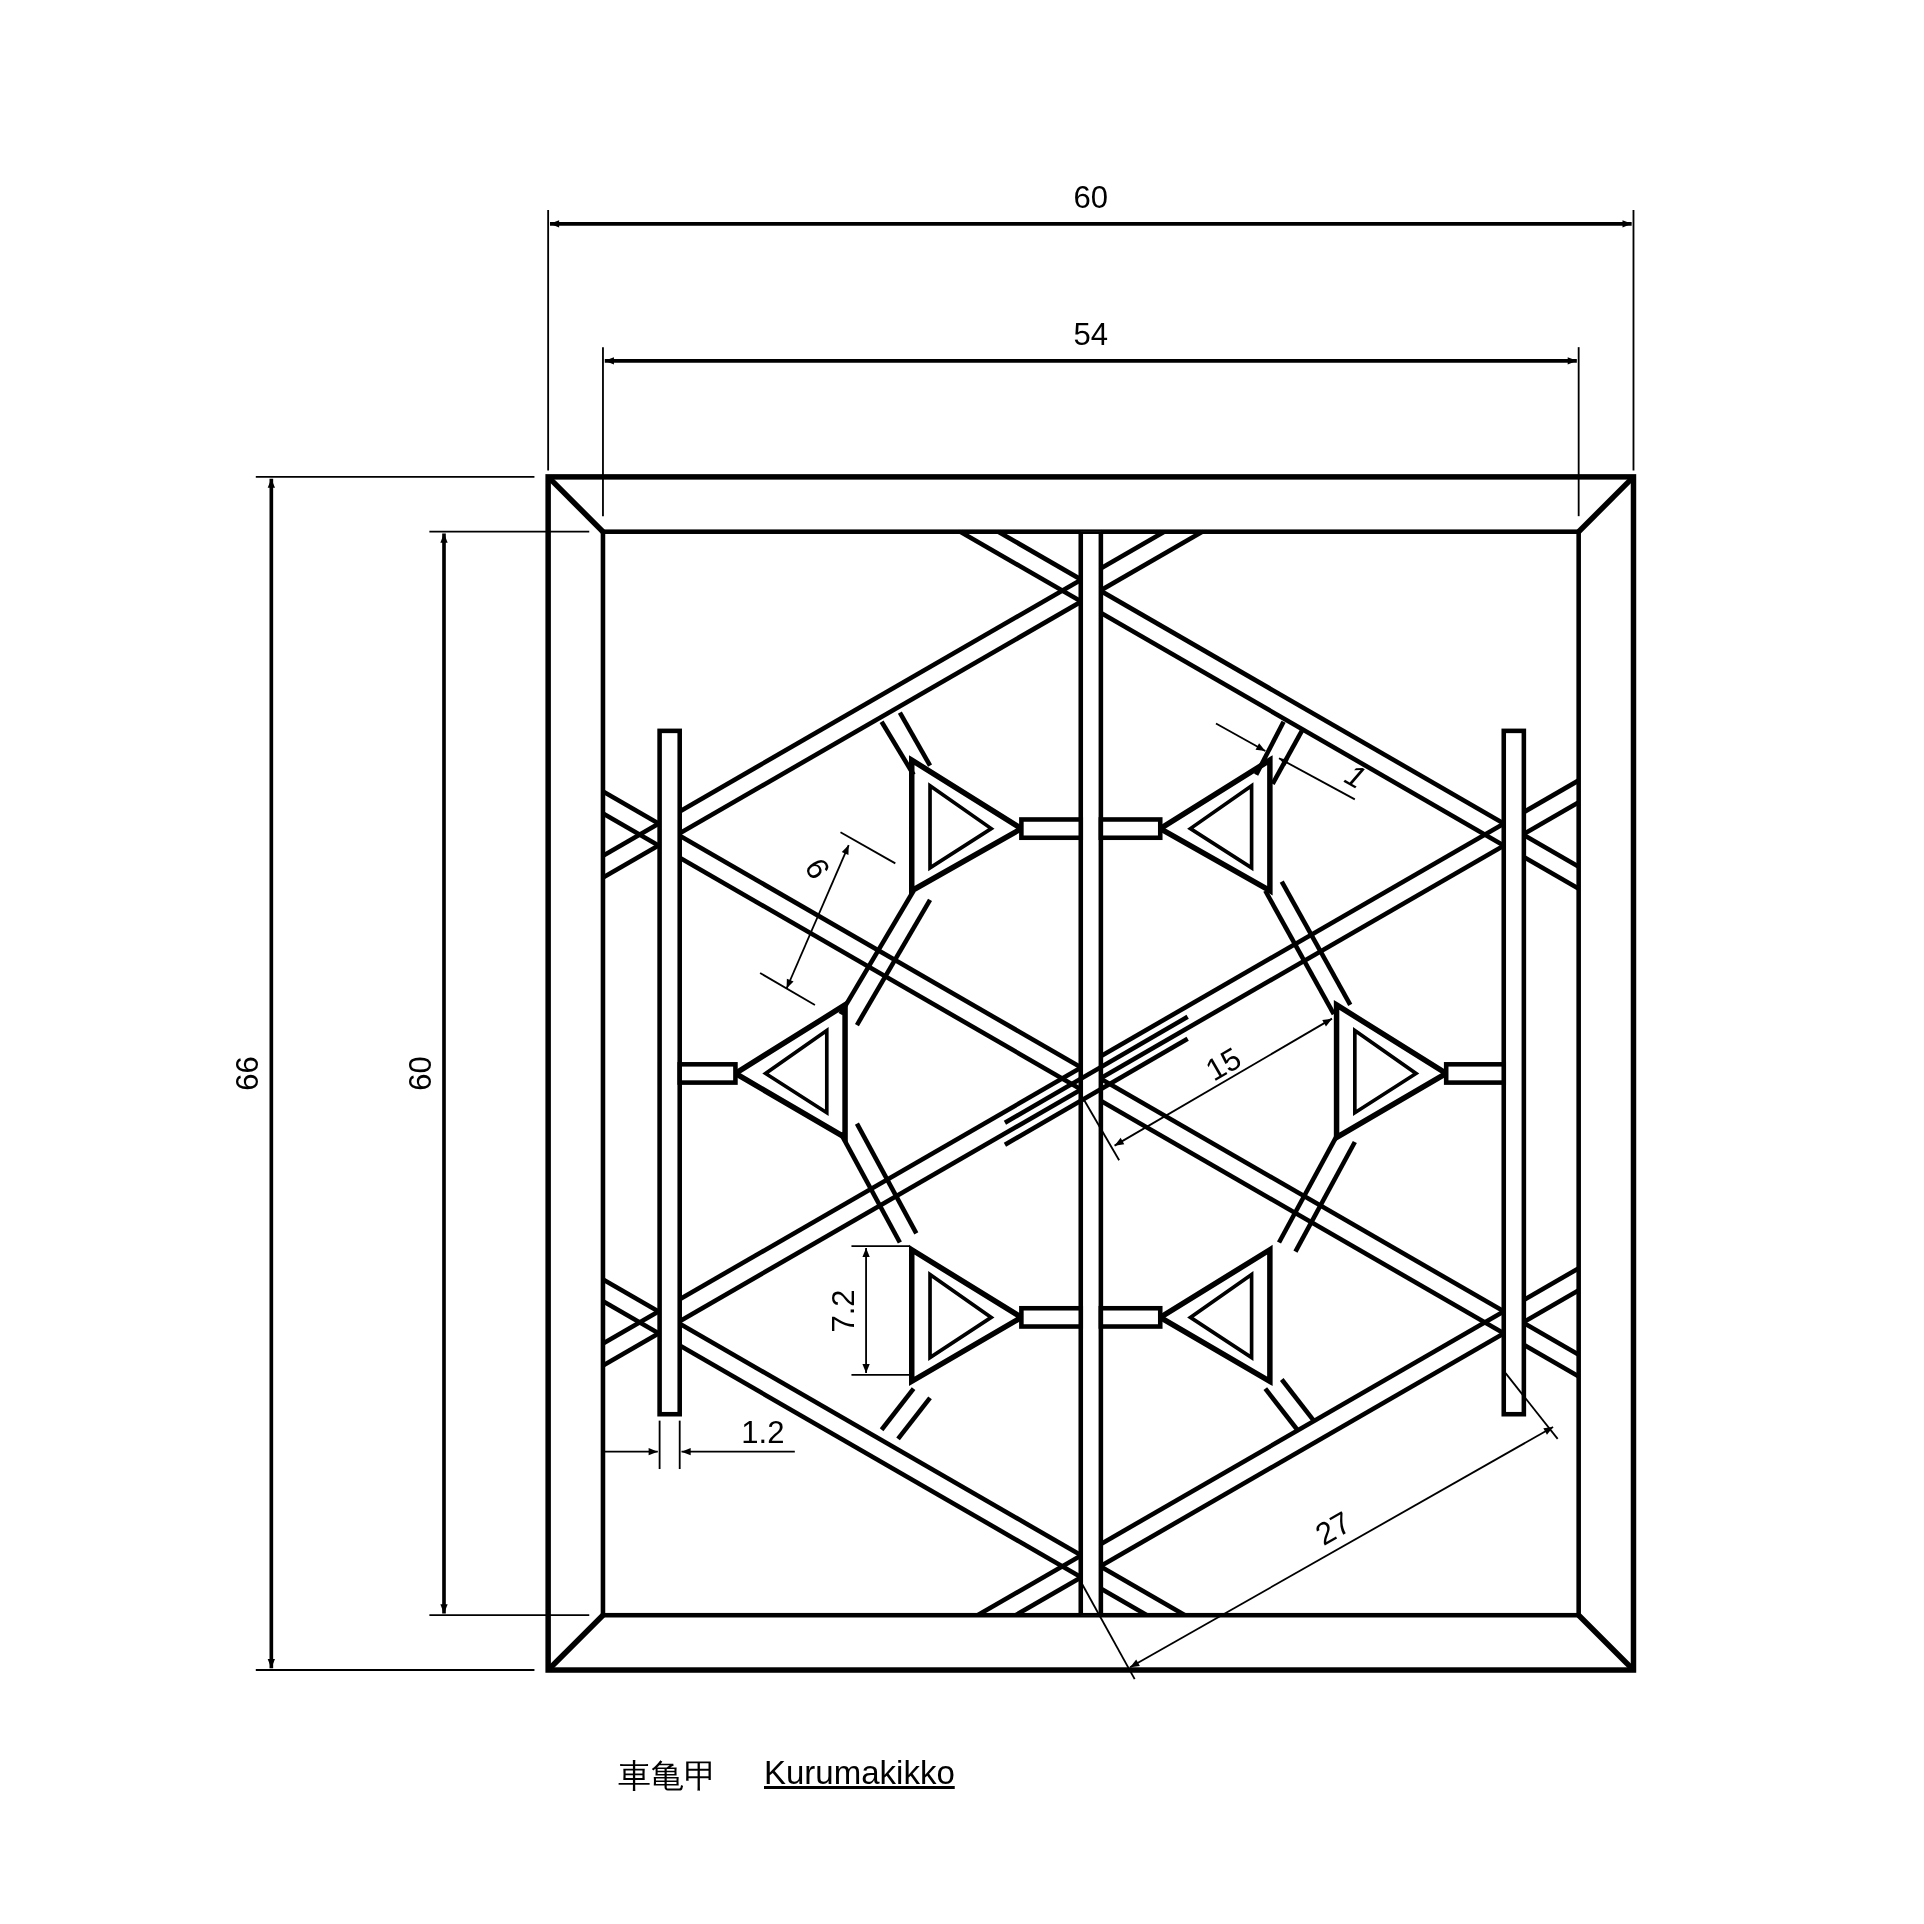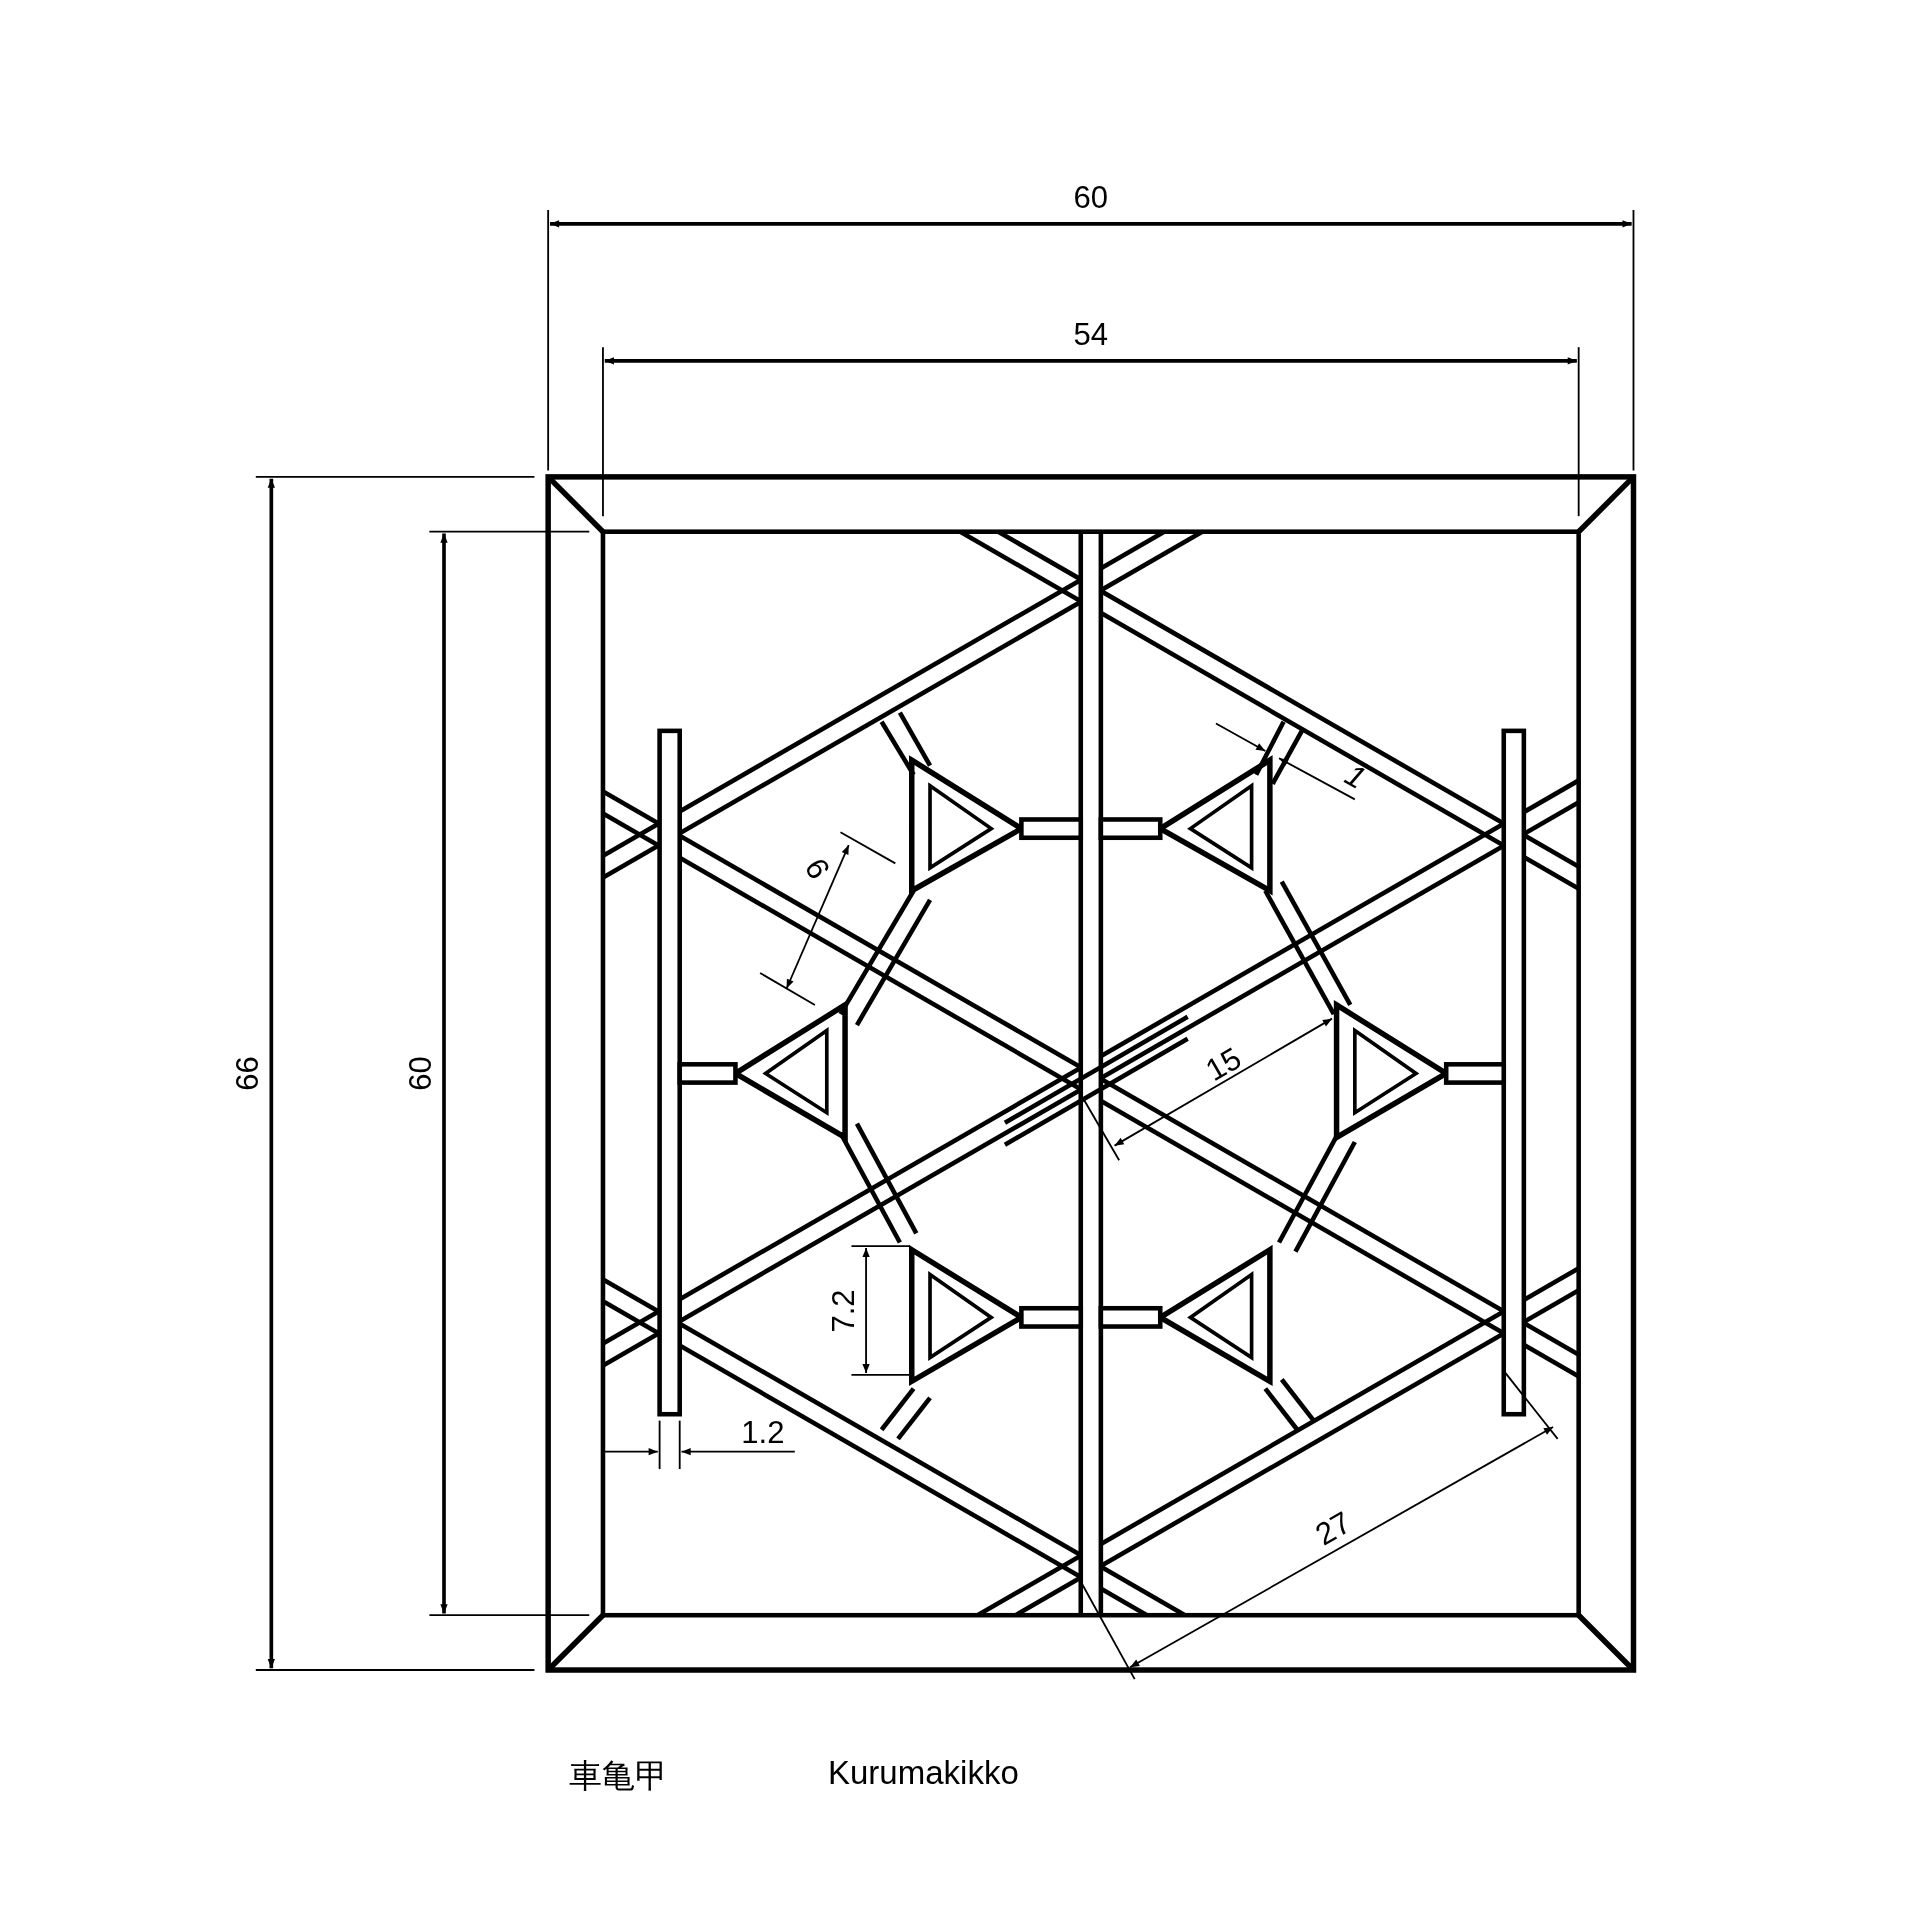--- a/index.html
+++ b/index.html
@@ -1,21 +1,21 @@
 <!DOCTYPE html>
 <html style="font-size:14.6px"><head>
 <meta charset="utf-8">
 <style>
   html, body { margin: 0; padding: 0; background: #ffffff; }
   body { width: 1924px; height: 1924px; position: relative; overflow: hidden; font-family: "Liberation Sans", sans-serif; }
   #drawing { position: absolute; left: 0; top: 0; width: 1924px; height: 1924px; }
   .dimtext { font-family: "Liberation Sans", sans-serif; font-size: 34px; fill: #000; }
   .caption { position: absolute; top: 1754px; font-size: 33px; color: #000; }
-  #caption-jp { left: 569px; font-family: Liberation Sans, sans-serif; text-align: center; }
-  #caption-en { left: 828px; font-family: "Liberation Sans", sans-serif; }
+  #caption-jp { left: 618px; font-family: Liberation Sans, sans-serif; text-align: center; }
+  #caption-en { left: 764px; font-family: "Liberation Sans", sans-serif; text-decoration: underline; }
 </style>
 </head>
 <body>
 
 <svg id="drawing" viewBox="0 0 2106 2106" xmlns="http://www.w3.org/2000/svg">
   <defs>
     <marker id="arr" viewBox="0 0 10 10" refX="10" refY="5" markerWidth="22" markerHeight="10" markerUnits="userSpaceOnUse" orient="auto-start-reverse">
       <path d="M0,1 L10,5 L0,9 z" fill="#000"></path>
     </marker>
     <clipPath id="inner">

